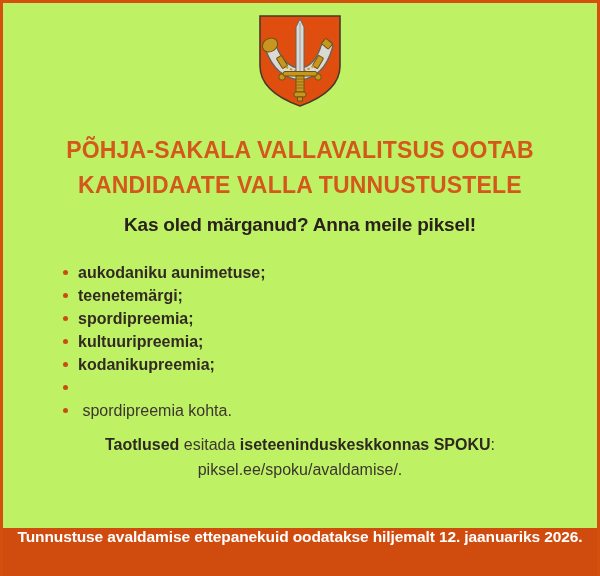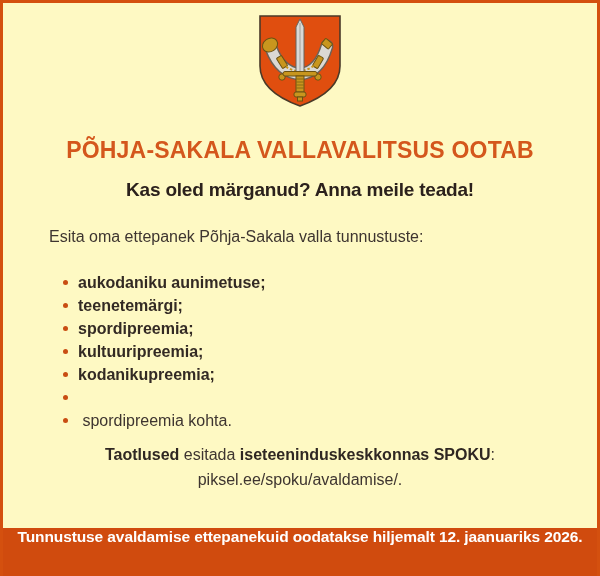--- a/index.html
+++ b/index.html
@@ -1,18 +1,18 @@
 <!DOCTYPE html>
 <html><head>
 <meta charset="utf-8">
 <style>
   * { margin:0; padding:0; box-sizing:border-box; }
   body { font-family:"Liberation Sans", sans-serif; background:#fff; }
   .poster {
-    position:relative; width:600px; height:576px; background:#fef9c3;
+    position:relative; width:600px; height:576px; background:#bef264;
     border:3px solid #D4500F; border-bottom:none; overflow:hidden;
   }
   .emblem { display:block; margin:11px auto 0; width:88px; height:94px; }
   .h1 {
     margin-top:25px; text-align:center; color:#D4571C;
     font-size:23px; line-height:35px; font-weight:bold; letter-spacing:0.2px;
   }
   .h2 {
     margin-top:11px; text-align:center; color:#2B211C;
     font-size:19px; font-weight:bold; letter-spacing:-0.2px;
@@ -73,25 +73,25 @@
       <line x1="40" y1="68" x2="48" y2="68" stroke="#8A6A14" stroke-width="1"></line>
       <line x1="40" y1="71" x2="48" y2="71" stroke="#8A6A14" stroke-width="1"></line>
       <line x1="40" y1="74" x2="48" y2="74" stroke="#8A6A14" stroke-width="1"></line>
       <rect x="38" y="78" width="12" height="5" rx="2" fill="#C8961E" stroke="#6B5212"></rect>
       <rect x="41.5" y="83" width="5" height="4" fill="#C8961E" stroke="#6B5212"></rect>
     </g>
   </svg>
 
   <div class="h1">
     <div>PÕHJA-SAKALA VALLAVALITSUS OOTAB</div>
+    <div>KANDIDAATE VALLA TUNNUSTUSTELE</div>
   </div>
 
-  <div class="h2">Kas oled märganud? Anna meile teada!</div>
+  <div class="h2">Kas oled märganud? Anna meile piksel!</div>
 
-  <div class="intro">Esita oma ettepanek Põhja-Sakala valla tunnustuste:</div>
 
   <ul class="awards">
     <li>
       <span class="dot"></span>
       <b>aukodaniku aunimetuse;</b>
         <span class="rest"></span>
     </li>
     <li>
       <span class="dot"></span>
       <b>teenetemärgi;</b>

